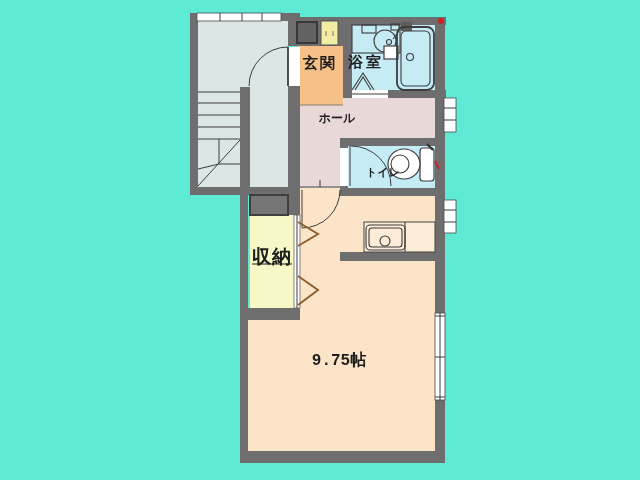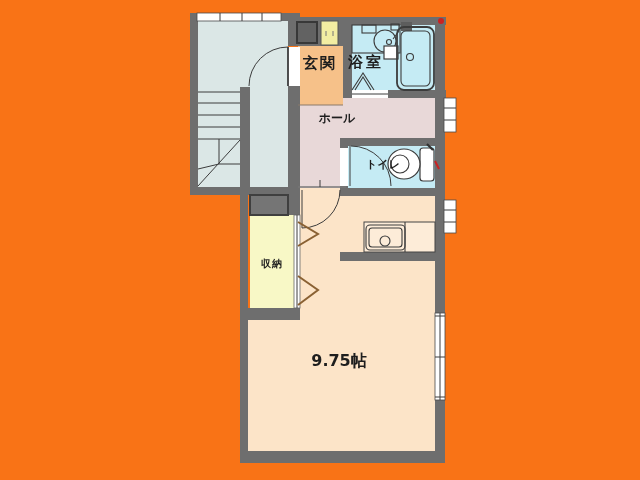--- a/index.html
+++ b/index.html
@@ -1,16 +1,16 @@
 <!DOCTYPE html>
 <html style="--wall: #6e6e6e; --stairwell: #dbe7e6; --wet_room: #c5ebf4; --entrance: #f6c189; --hall: #e8d8d8; --storage: #f8f8c6; --living: #fce4c8; --counter: #fdecd8; --shoe_cabinet: #f2eda2; --gray_box: #757575; --door_brown: #8a6133; --marker_red: #cc2222; --line: #3c3c3c;"><head>
 <meta charset="utf-8">
 <style>
   html,body{margin:0;padding:0;background:#ffffff;}
-  .canvas{position:relative;width:640px;height:480px;background:#f97316;overflow:hidden;
+  .canvas{position:relative;width:640px;height:480px;background:#5eead4;overflow:hidden;
           font-family:"DejaVu Sans",sans-serif;}
   svg{position:absolute;left:0;top:0;}
   .wall{fill:var(--wall,#6e6e6e);}
   .f-stairs{fill:var(--stairwell,#dbe7e6);}
   .f-wet{fill:var(--wet_room,#c5ebf4);}
   .f-genkan{fill:var(--entrance,#f6c189);}
   .f-hall{fill:var(--hall,#e8d8d8);}
   .f-storage{fill:var(--storage,#f8f8c6);}
   .f-living{fill:var(--living,#fce4c8);}
   .ln{stroke:var(--line,#3c3c3c);fill:none;stroke-width:1;}
@@ -164,16 +164,16 @@
   </g>
 
   <line x1="298" y1="105" x2="343" y2="105" stroke="#8a7a6a" stroke-width="1.2"></line>
 
   <circle class="red" cx="441" cy="21" r="3"></circle>
 </svg>
 
 <div class="lbl" style="left:320px;top:63px;font-size:15px;letter-spacing:2px;">玄関</div>
 <div class="lbl" style="left:366px;top:62px;font-size:15px;letter-spacing:3px;">浴室</div>
 <div class="lbl" style="left:337px;top:118px;font-size:12px;">ホール</div>
-<div class="lbl" style="left:383px;top:164px;font-size:11px;">トイレ</div>
-<div class="lbl" style="left:272px;top:264px;font-size:10px;letter-spacing:1px;">収納</div>
-<div class="lbl" style="left:339px;top:361px;font-size:16px;">9.75帖</div>
+<div class="lbl" style="left:383px;top:172px;font-size:11px;">トイレ</div>
+<div class="lbl" style="left:272px;top:256px;font-size:19px;letter-spacing:1px;text-decoration:underline;">収納</div>
+<div class="lbl" style="left:339px;top:361px;font-size:16px;font-family:Liberation Mono, monospace;">9.75帖</div>
 </div>
 
 </body></html>

